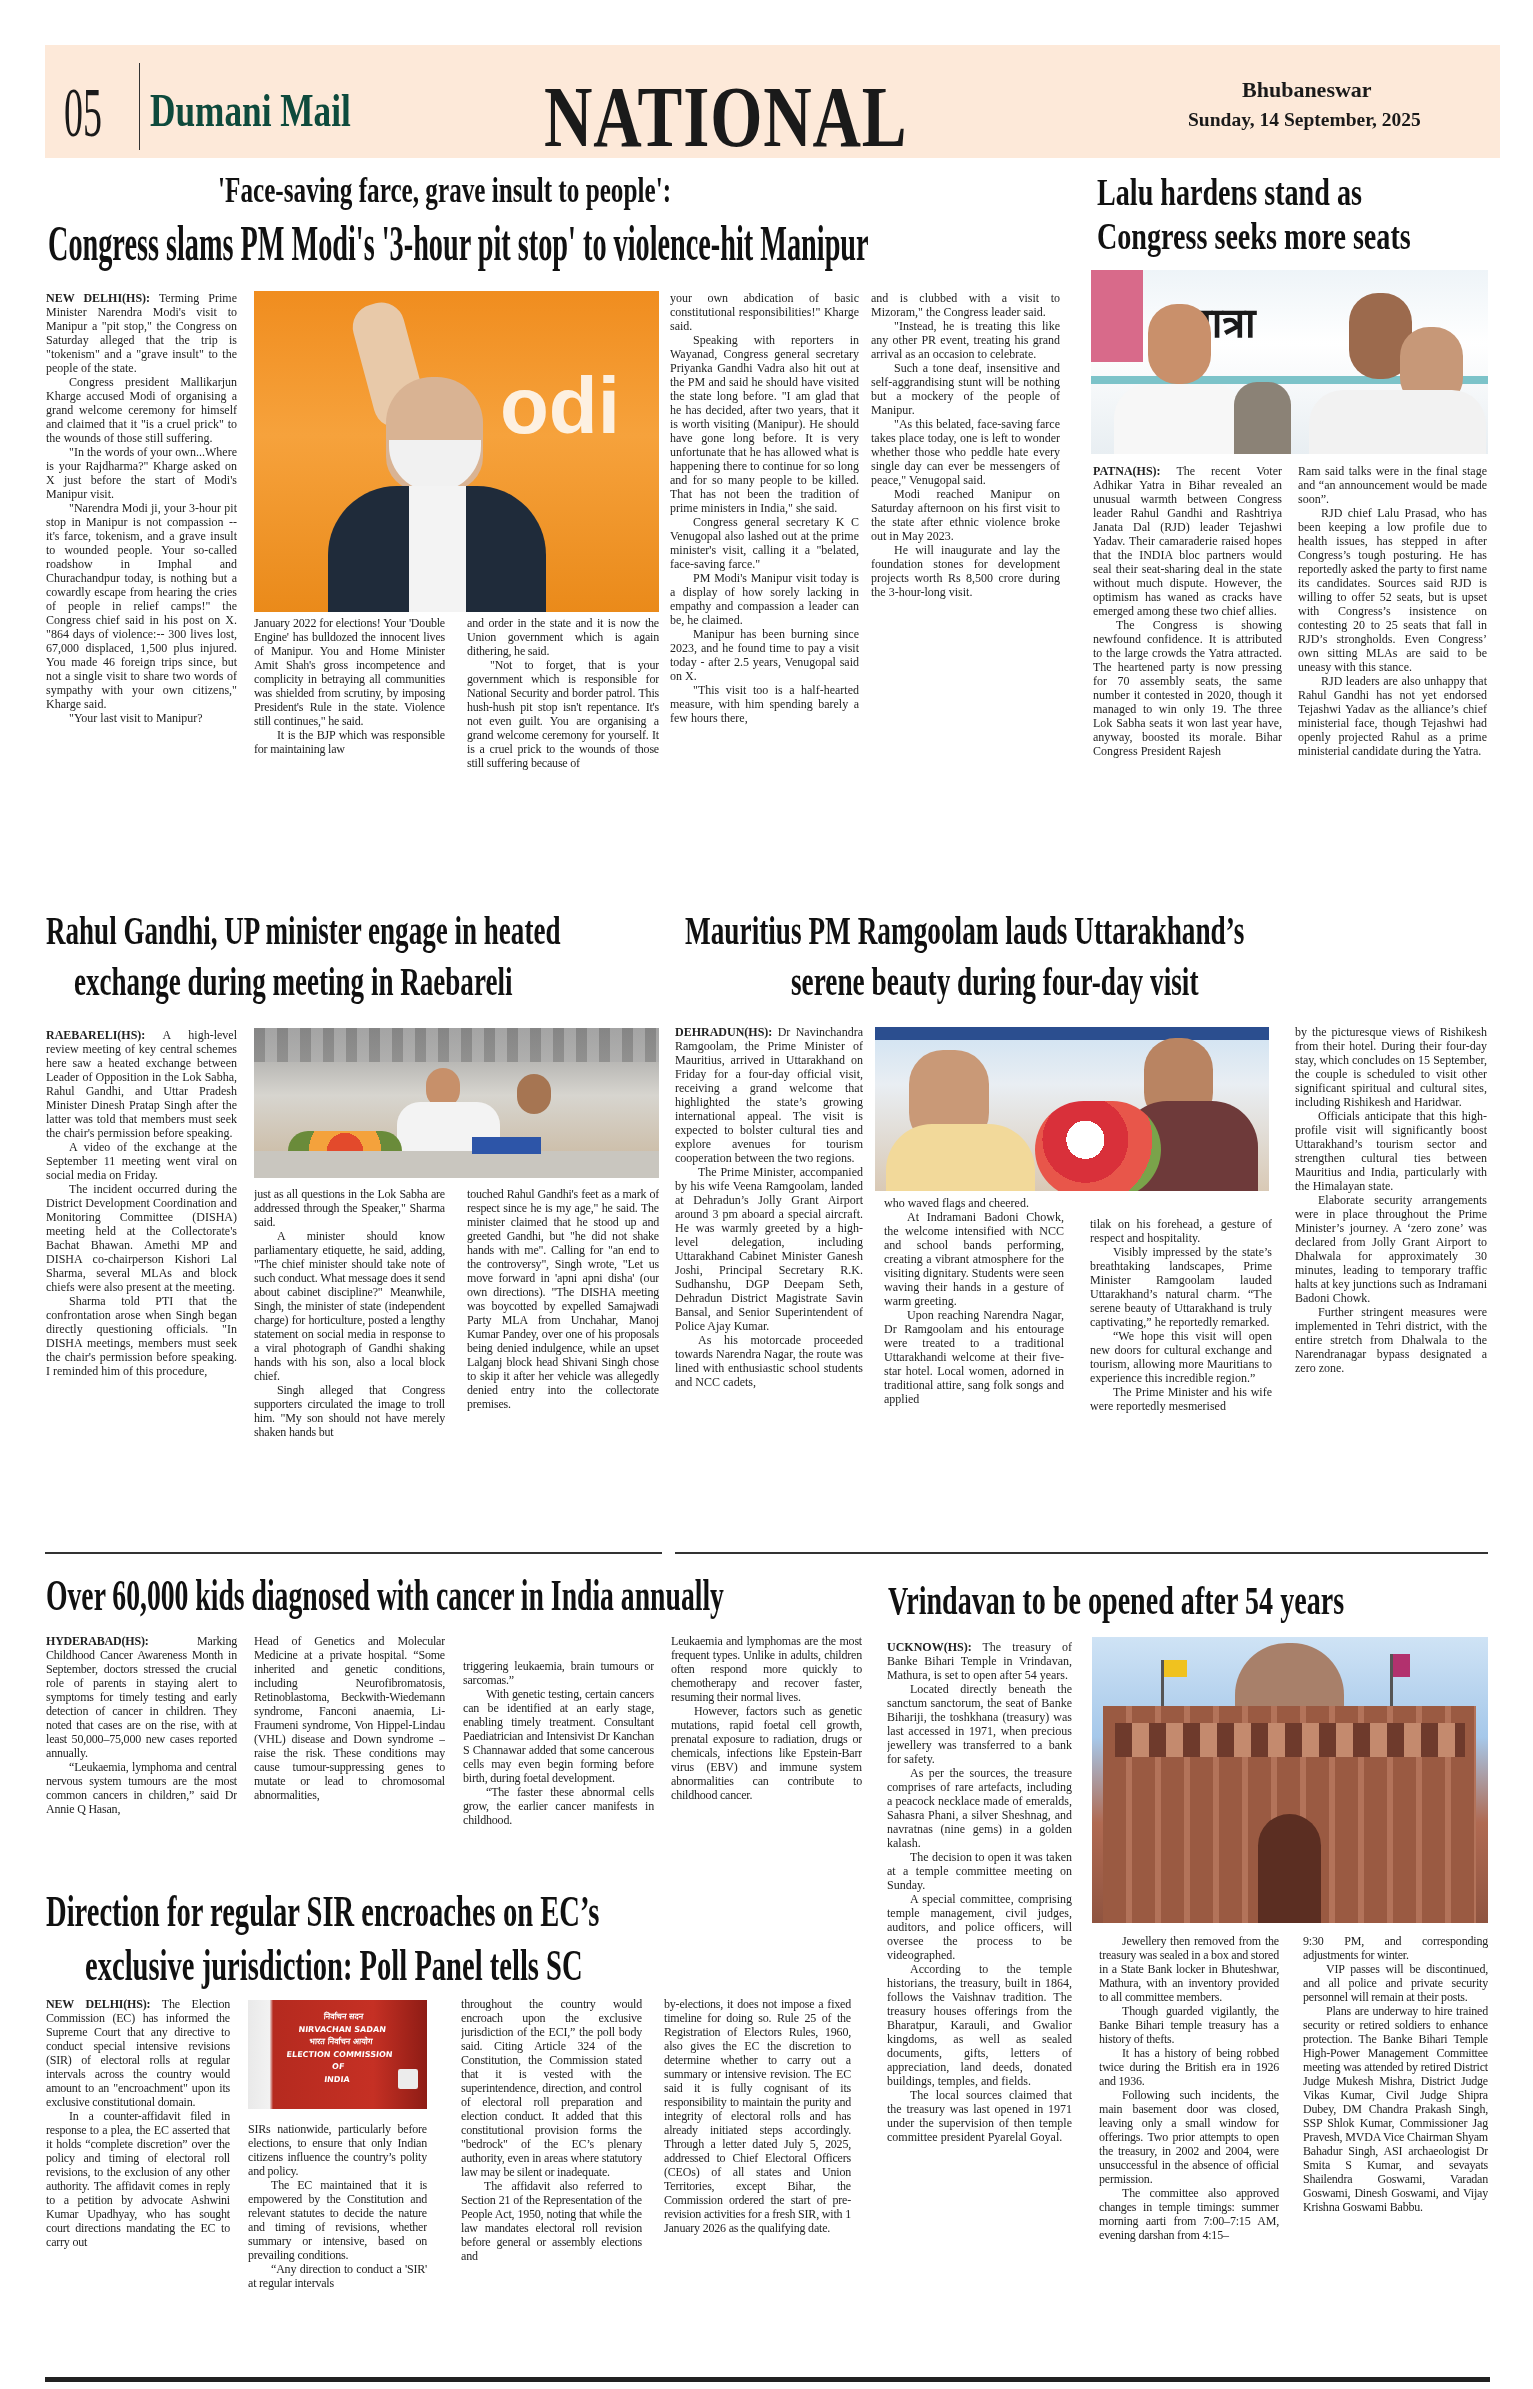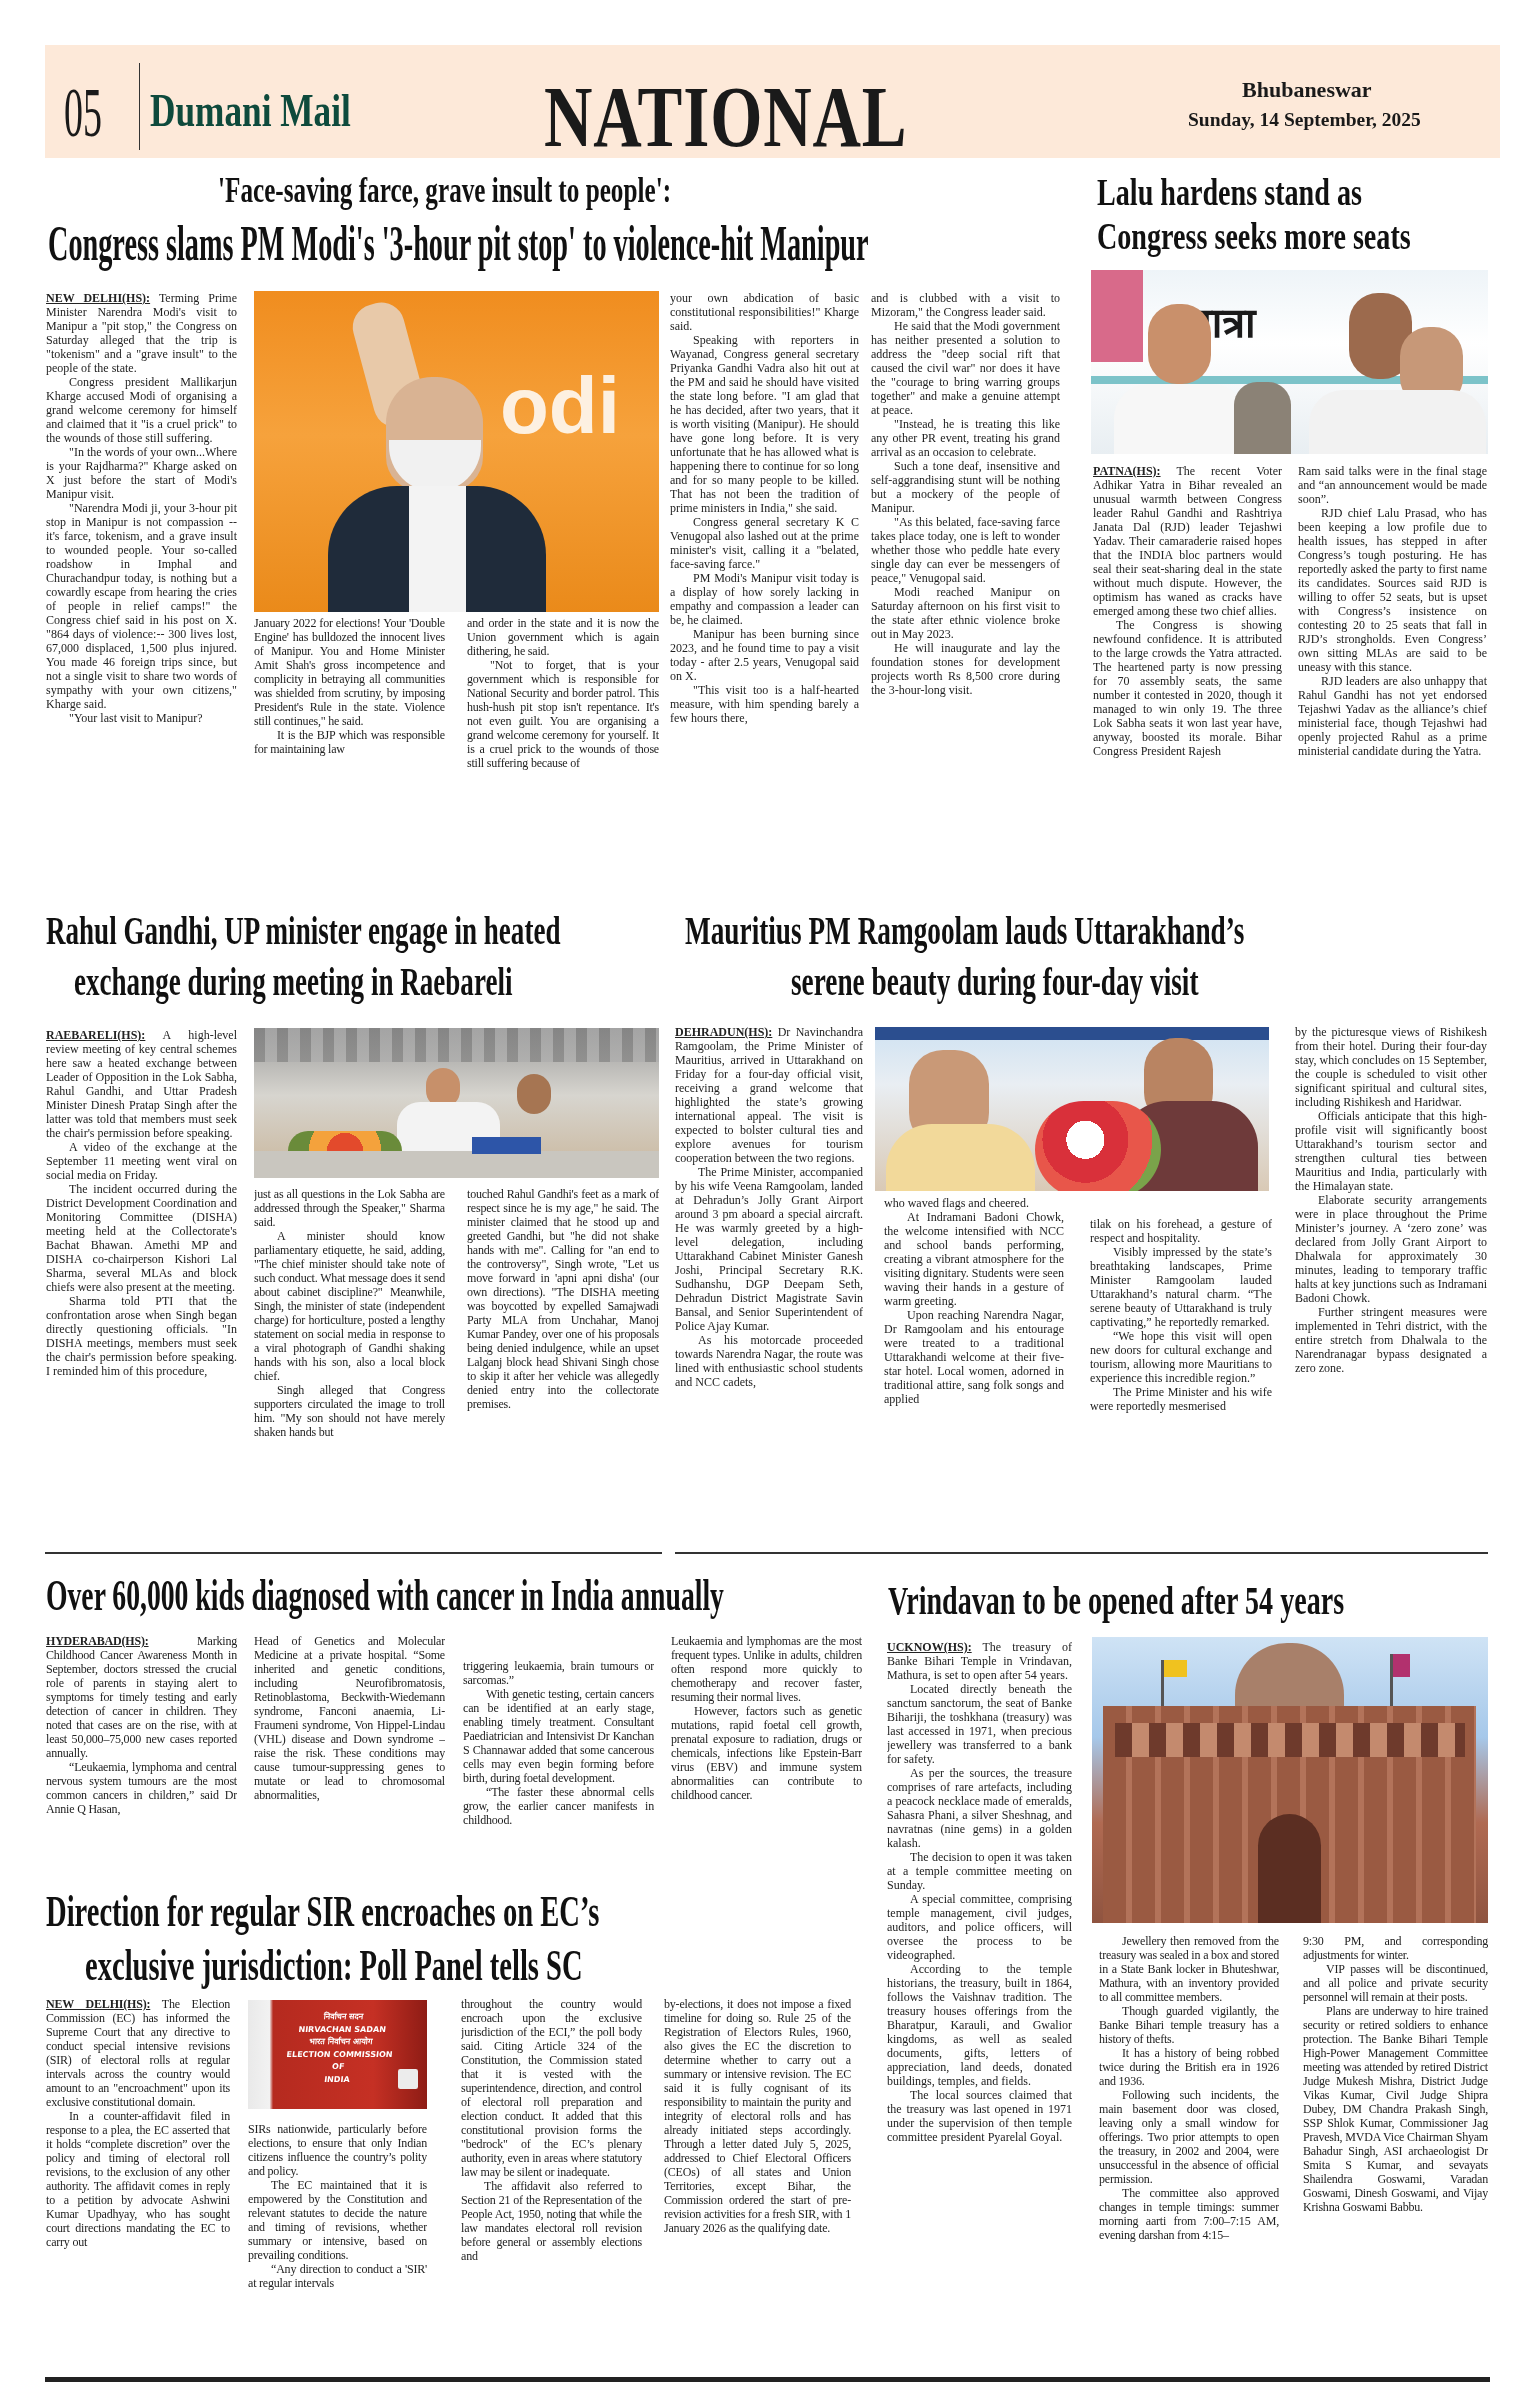--- a/index.html
+++ b/index.html
@@ -20,21 +20,21 @@
   .city { left: 1242px; top: 79px; font-size: 22px; font-weight: bold; line-height: 1; }
   .date { left: 1188px; top: 110px; font-size: 19.5px; font-weight: bold; line-height: 1; white-space: nowrap; }
 
   .hl { font-weight: bold; line-height: 1.08; white-space: nowrap; text-align: center; transform-origin: left top; color: #111; }
   .body-text {
     font-size: 12px; line-height: 14px; text-align: justify; color: #222;
     overflow: hidden;
   }
   .body-text p { text-indent: 23px; }
   .body-text p.first { text-indent: 0; }
-  .dateline { font-weight: bold; text-decoration: underline; }
+  .dateline { font-weight: bold; }
   .condensed { font-family: "Liberation Serif", serif; letter-spacing: -0.2px; }
 
   .photo { overflow: hidden; }
   .rule { background: #333; height: 1.7px; }
   .thick-rule { background: #222; height: 5.2px; }
 
   
   .ph-modi { background: linear-gradient(180deg,#f08d1f 0%,#f6a23c 45%,#ea8a1a 100%); }
   .ph-lalu { background: linear-gradient(180deg,#eef4f8 0%,#ffffff 40%,#e8eef2 100%); }
   .ph-raebareli { background: linear-gradient(180deg,#9a9a9a 0%,#d7d5cf 45%,#c9b59a 100%); }
@@ -85,21 +85,20 @@
 <div class="abs body-text" style="left:670px;top:291px;width:189px;height:590px;">
   <p class="first">your own abdication of basic constitutional responsibilities!" Kharge said.</p>
   <p>Speaking with reporters in Wayanad, Congress general secretary Priyanka Gandhi Vadra also hit out at the PM and said he should have visited the state long before. "I am glad that he has decided, after two years, that it is worth visiting (Manipur). He should have gone long before. It is very unfortunate that he has allowed what is happening there to continue for so long and for so many people to be killed. That has not been the tradition of prime ministers in India," she said.</p>
   <p>Congress general secretary K C Venugopal also lashed out at the prime minister's visit, calling it a "belated, face-saving farce."</p>
   <p>PM Modi's Manipur visit today is a display of how sorely lacking in empathy and compassion a leader can be, he claimed.</p>
   <p>Manipur has been burning since 2023, and he found time to pay a visit today - after 2.5 years, Venugopal said on X.</p>
   <p>"This visit too is a half-hearted measure, with him spending barely a few hours there,</p>
 </div>
 <div class="abs body-text" style="left:871px;top:291px;width:189px;height:590px;">
   <p class="first">and is clubbed with a visit to Mizoram," the Congress leader said.</p>
-  <p>He said that the Modi government has neither presented a solution to address the "deep social rift that caused the civil war" nor does it have the "courage to bring warring groups together" and make a genuine attempt at peace.</p>
   <p>"Instead, he is treating this like any other PR event, treating his grand arrival as an occasion to celebrate.</p>
   <p>Such a tone deaf, insensitive and self-aggrandising stunt will be nothing but a mockery of the people of Manipur.</p>
   <p>"As this belated, face-saving farce takes place today, one is left to wonder whether those who peddle hate every single day can ever be messengers of peace," Venugopal said.</p>
   <p>Modi reached Manipur on Saturday afternoon on his first visit to the state after ethnic violence broke out in May 2023.</p>
   <p>He will inaugurate and lay the foundation stones for development projects worth Rs 8,500 crore during the 3-hour-long visit.</p>
 </div>
 
 <div class="abs hl" style="left:1097px;top:172px;font-size:38px;transform:scaleX(0.74);">Lalu hardens stand as</div>
 <div class="abs hl" style="left:1097px;top:216px;font-size:38px;transform:scaleX(0.74);">Congress seeks more seats</div>
 

